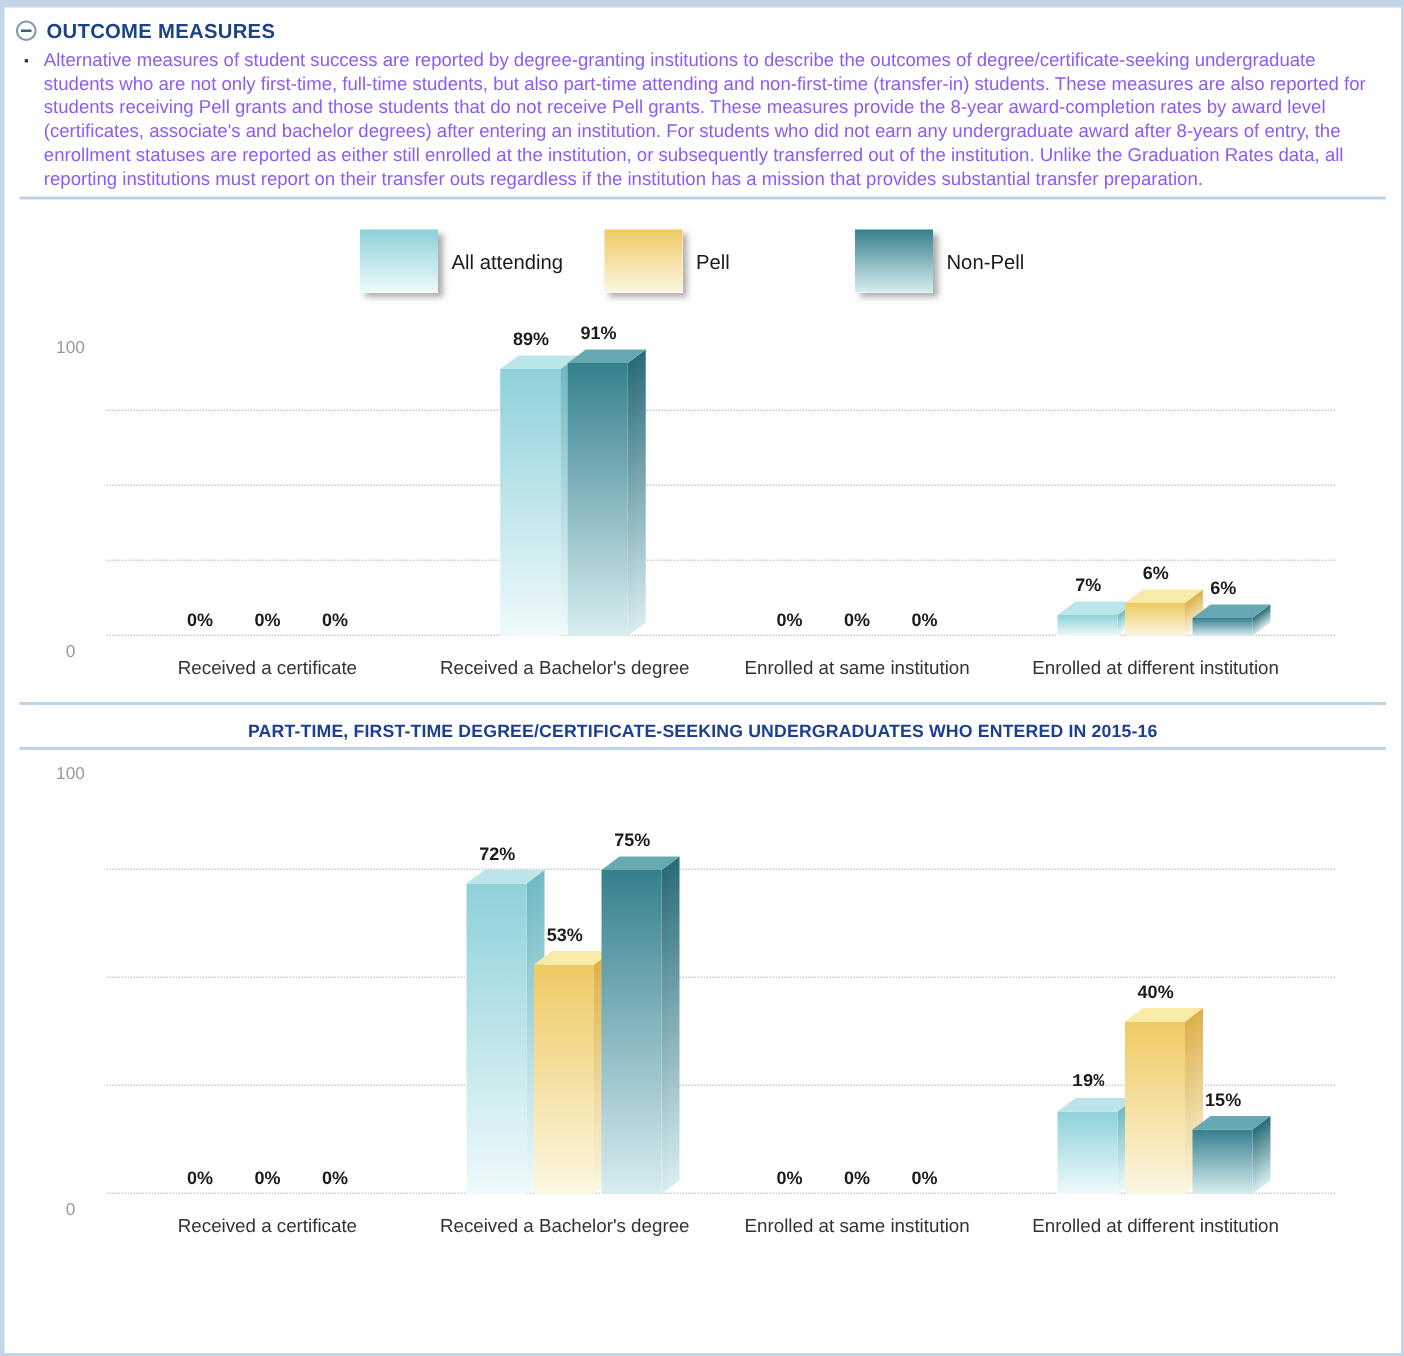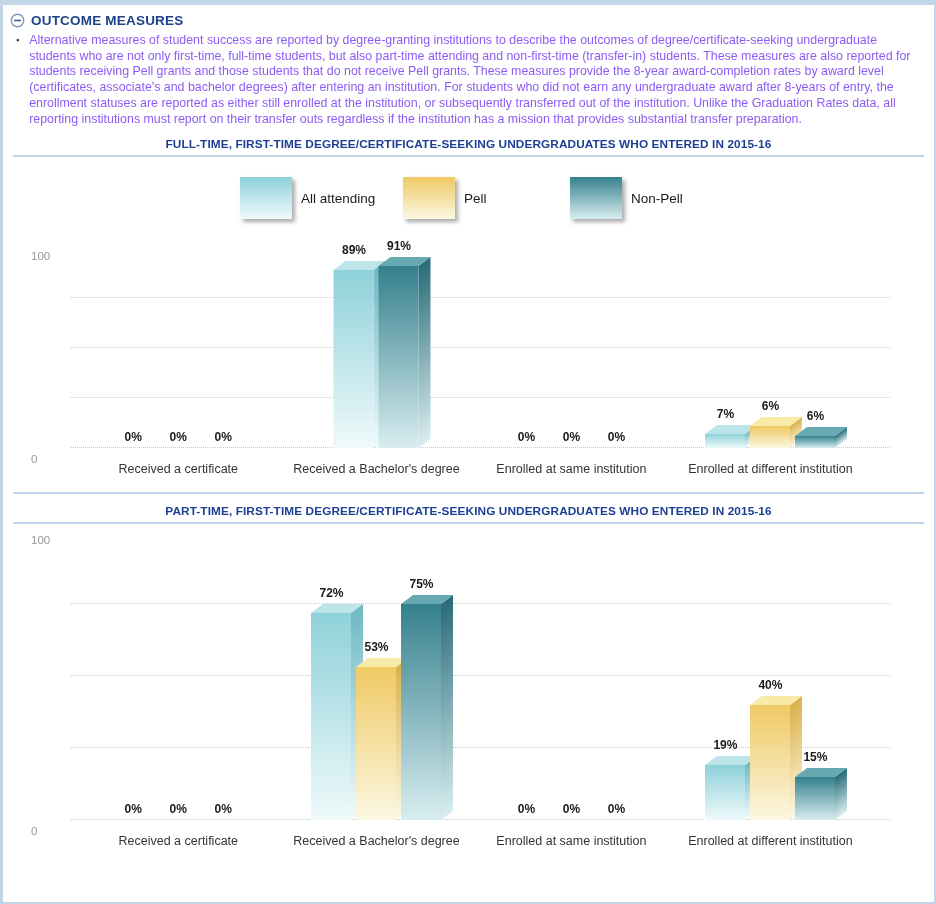--- a/index.html
+++ b/index.html
@@ -18,21 +18,21 @@
   .desc { font-size:12.4px; line-height:15.7px; color:#8b5cf6; width:900px; }
   .chart-title { text-align:center; color:#1c3f94; font-weight:bold; font-size:11.8px; margin-top:10px; letter-spacing:.1px; }
   .hr { border-top:2px solid #bcd3e8; margin:4px 10px 0 10px; height:0; }
   .chart { position:relative; }
   .chart-1 { height:331px; }
   .chart-2 { height:351px; }
   .plot { position:absolute; left:68px; right:44px; }
   .chart-1 .plot { top:91px; height:200px; }
   .chart-2 .plot { top:8px; height:288px; }
   .gridline { position:absolute; left:0; right:0; height:0; border-top:1px dotted #c9c9c9; z-index:0; }
-  .ylabel { position:absolute; left:-40px; width:32px; text-align:left; color:#989898; font-size:11.5px; }
+  .ylabel { position:absolute; left:-40px; width:32px; text-align:center; color:#989898; font-size:11.5px; }
   .ylabel.max { top:2px; }
   .ylabel.min { bottom:-17px; }
   .group { position:absolute; bottom:0; display:flex; align-items:flex-end; gap:5px; transform:translateX(-50%); z-index:1; }
   .slot { position:relative; width:40px; }
   .bar { position:relative; width:40px; height:100%; }
   .face-front { position:absolute; inset:0; }
   .face-top { position:absolute; left:0; top:-9px; width:100%; height:9px; transform-origin:0 100%; transform:skewX(-53.13deg); }
   .face-side { position:absolute; left:100%; top:0; width:12px; height:100%; transform-origin:0 0; transform:skewY(-36.87deg); }
   .val-label { position:absolute; left:50%; transform:translateX(-50%); font-weight:bold; font-size:12px; color:#1a1a1a; white-space:nowrap; }
   .cat-label { position:absolute; left:50%; top:calc(100% + 14px); transform:translateX(-50%); font-size:12.5px; color:#333; white-space:nowrap; }
@@ -54,21 +54,20 @@
       </svg>
     </span>
     <span class="section-title">OUTCOME MEASURES</span>
   </div>
 
   <div class="desc-row">
     <span class="bullet">▪</span>
     <div class="desc">Alternative measures of student success are reported by degree-granting institutions to describe the outcomes of degree/certificate-seeking undergraduate students who are not only first-time, full-time students, but also part-time attending and non-first-time (transfer-in) students. These measures are also reported for students receiving Pell grants and those students that do not receive Pell grants. These measures provide the 8-year award-completion rates by award level (certificates, associate's and bachelor degrees) after entering an institution. For students who did not earn any undergraduate award after 8-years of entry, the enrollment statuses are reported as either still enrolled at the institution, or subsequently transferred out of the institution. Unlike the Graduation Rates data, all reporting institutions must report on their transfer outs regardless if the institution has a mission that provides substantial transfer preparation.</div>
   </div>
 
-  <div class="chart-title">FULL-TIME, FIRST-TIME DEGREE/CERTIFICATE-SEEKING UNDERGRADUATES WHO ENTERED IN 2015-16</div>
   <div class="hr"></div>
 
   <div class="chart chart-1">
     <div class="legend">
       <div class="legend-item" style="left:237px">
         <span class="legend-swatch" style="background: linear-gradient(rgb(142, 209, 217) 0%, rgb(239, 250, 251) 100%);"></span>
         <span class="legend-label">All attending</span>
       </div>
       <div class="legend-item" style="left:400px">
         <span class="legend-swatch" style="background: linear-gradient(rgb(239, 201, 99) 0%, rgb(251, 247, 226) 100%);"></span>
@@ -223,21 +222,21 @@
           </div>
           <span class="cat-label">Enrolled at same institution</span>
         </div>
         <div class="group" style="left: 85.4%;">
           <div class="slot" style="height: 55px; z-index: 1;">
             <div class="bar">
               <div class="face-side" style="background: linear-gradient(rgb(111, 185, 195) 0%, rgb(239, 250, 251) 100%);"></div>
               <div class="face-front" style="background: linear-gradient(rgb(142, 209, 217) 0%, rgb(239, 250, 251) 100%);"></div>
               <div class="face-top" style="background: rgb(188, 229, 233);"></div>
             </div>
-            <span class="val-label" style="bottom: 68px;">19%</span>
+            <span class="val-label" style="bottom: 68px; font-family: Liberation Mono, monospace;">19%</span>
           </div>
           <div class="slot" style="height: 115px; z-index: 2;">
             <div class="bar">
               <div class="face-side" style="background: linear-gradient(rgb(220, 177, 75) 0%, rgb(251, 247, 226) 100%);"></div>
               <div class="face-front" style="background: linear-gradient(rgb(239, 201, 99) 0%, rgb(251, 247, 226) 100%);"></div>
               <div class="face-top" style="background: rgb(248, 235, 168);"></div>
             </div>
             <span class="val-label" style="bottom: 128px;">40%</span>
           </div>
           <div class="slot" style="height: 43px; z-index: 3;">

